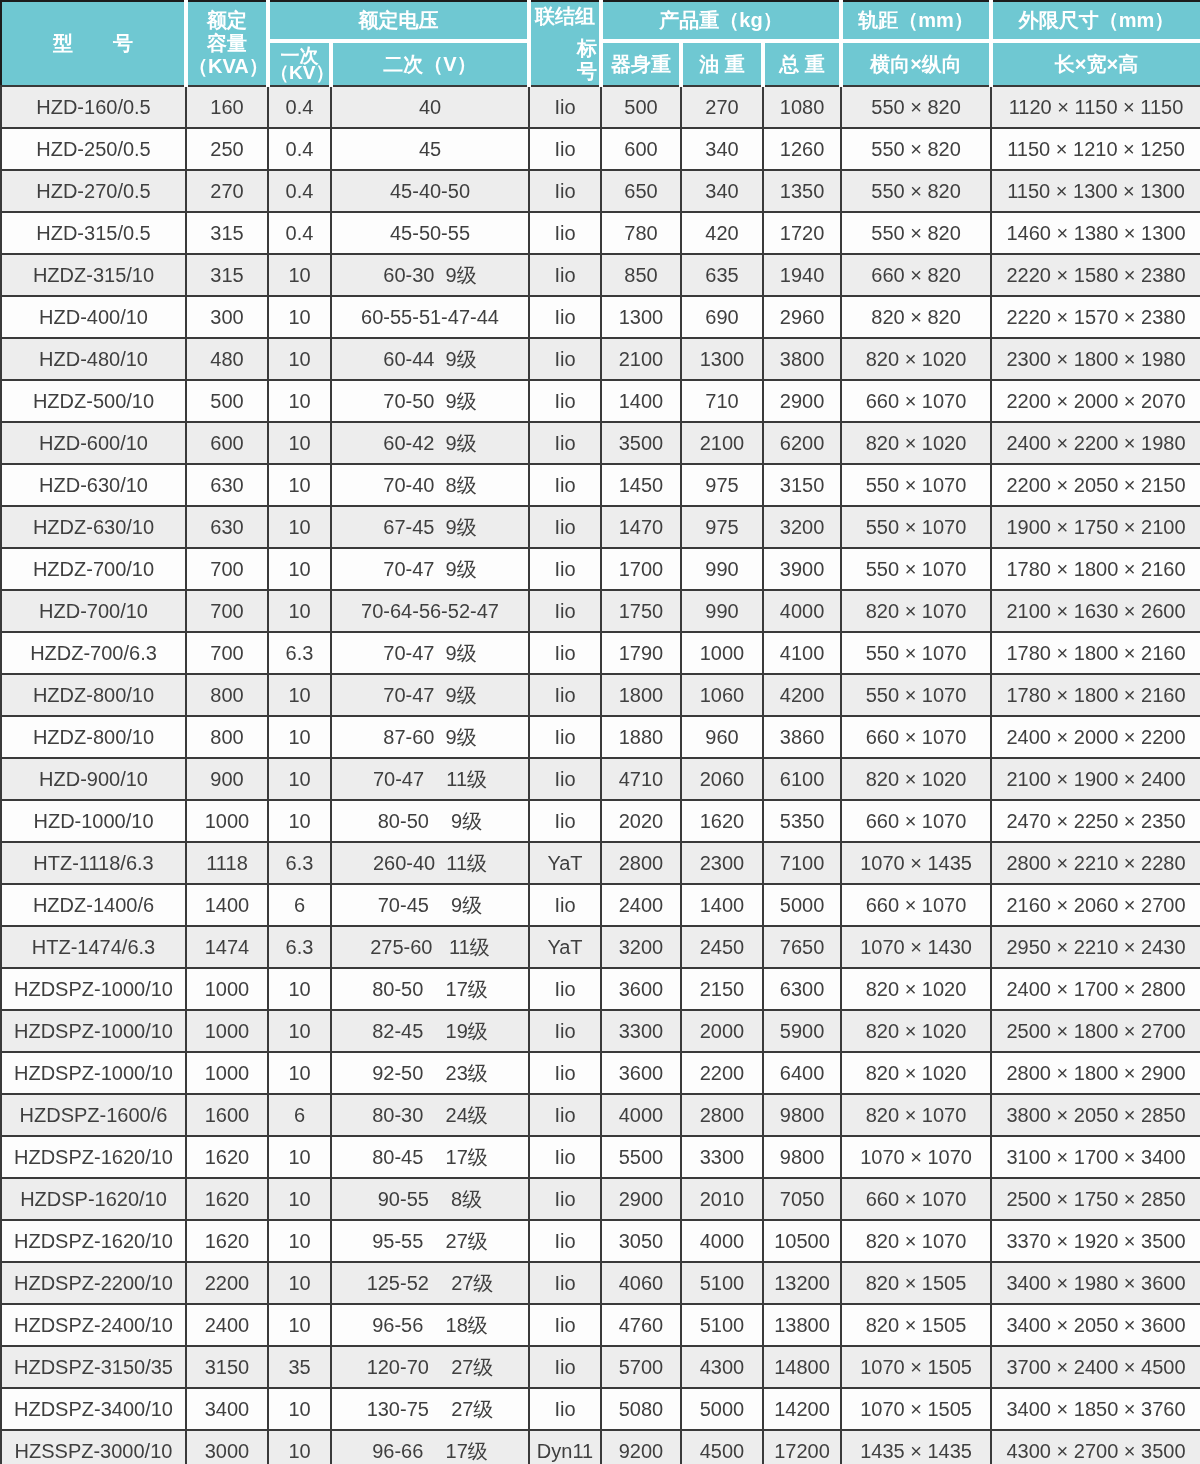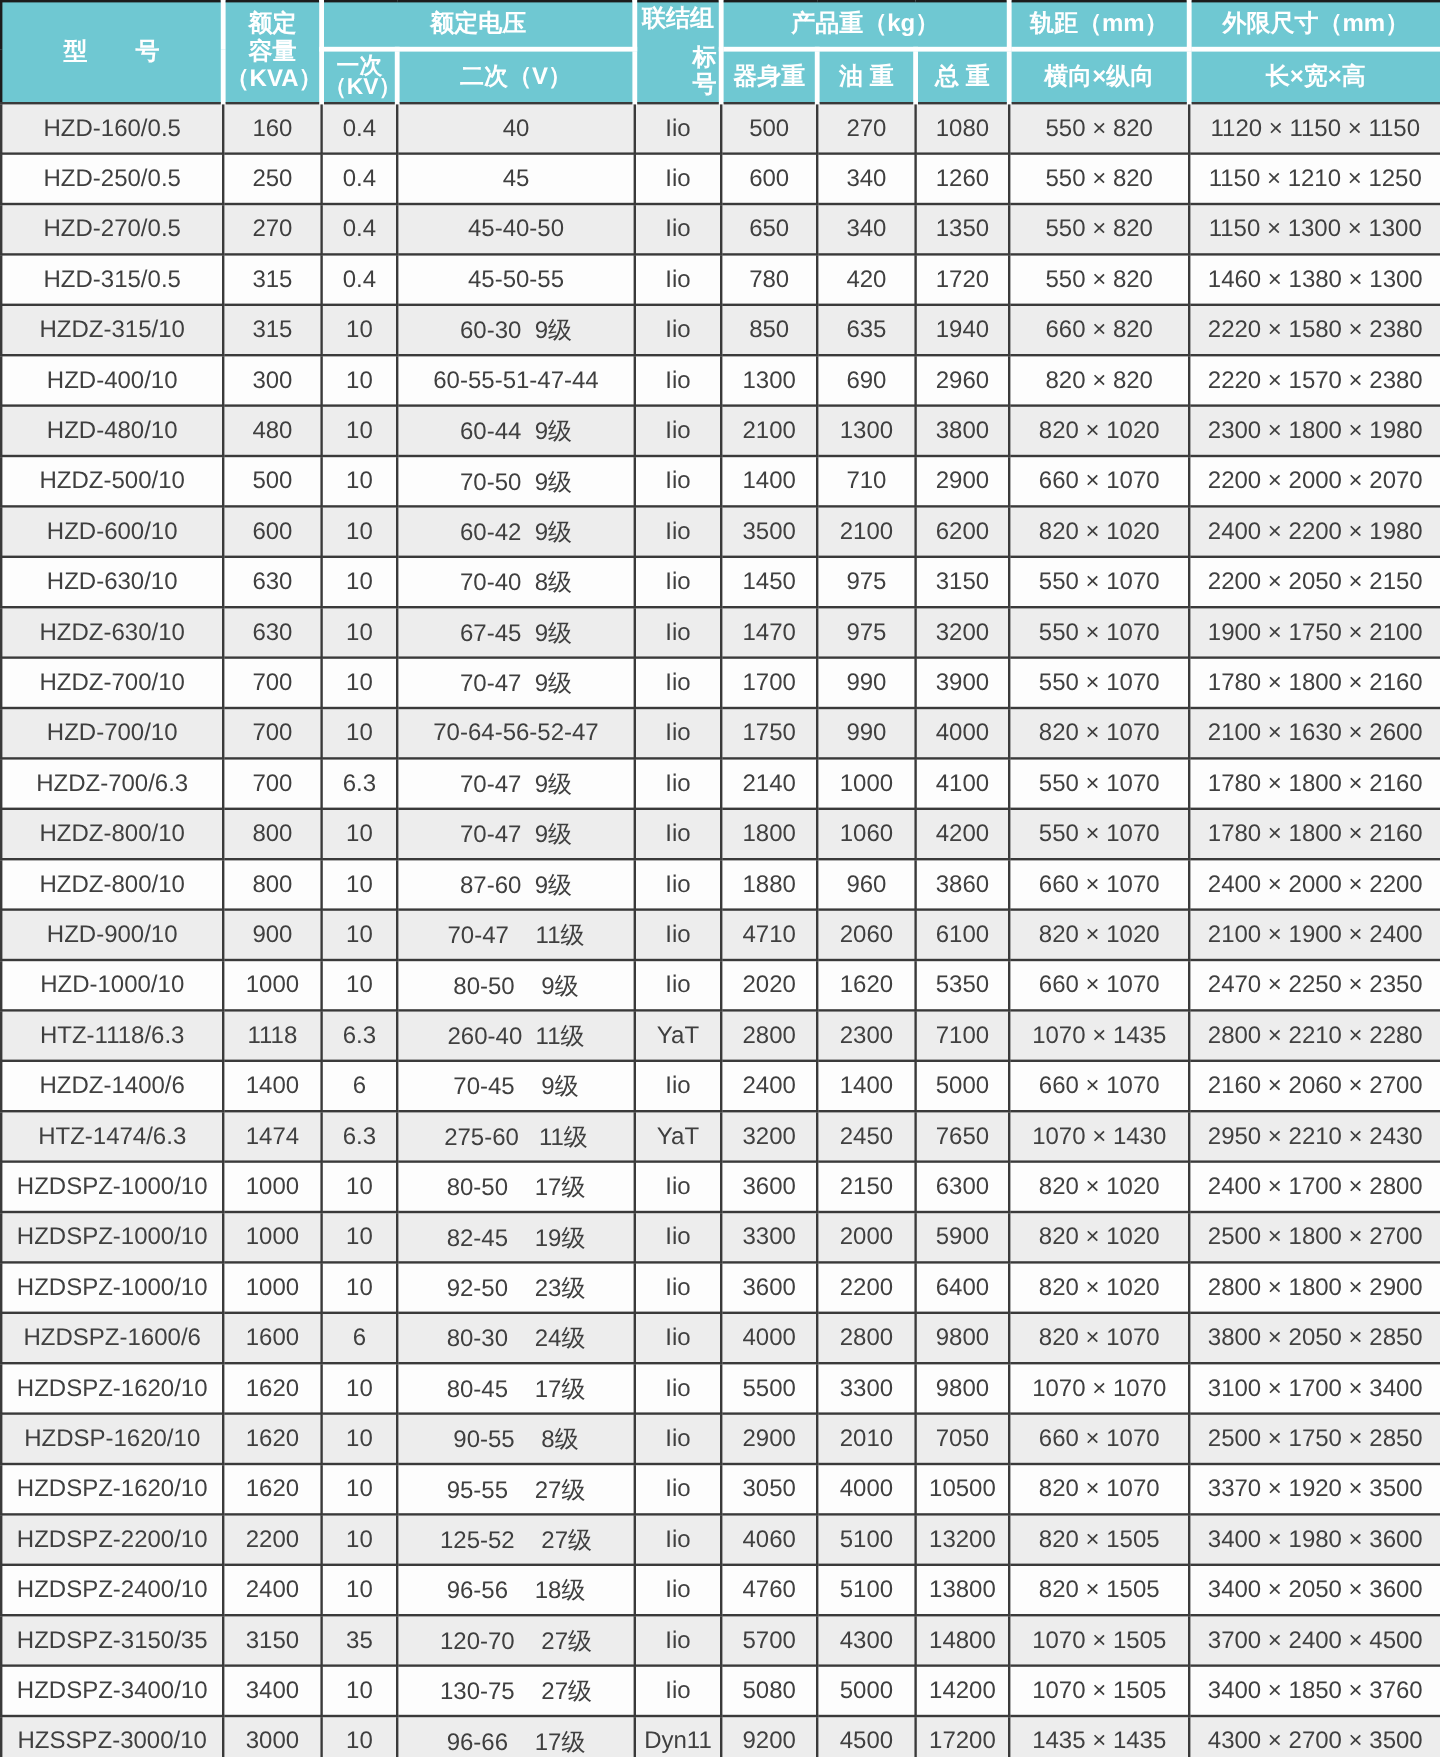--- a/index.html
+++ b/index.html
@@ -269,21 +269,21 @@
         <td>4000</td>
         <td>820 × 1070</td>
         <td>2100 × 1630 × 2600</td>
       </tr>
       <tr class="even">
         <td>HZDZ-700/6.3</td>
         <td>700</td>
         <td>6.3</td>
         <td>70-47  9级</td>
         <td>Iio</td>
-        <td>2140</td>
+        <td>1790</td>
         <td>1000</td>
         <td>4100</td>
         <td>550 × 1070</td>
         <td>1780 × 1800 × 2160</td>
       </tr>
       <tr class="odd">
         <td>HZDZ-800/10</td>
         <td>800</td>
         <td>10</td>
         <td>70-47  9级</td>

